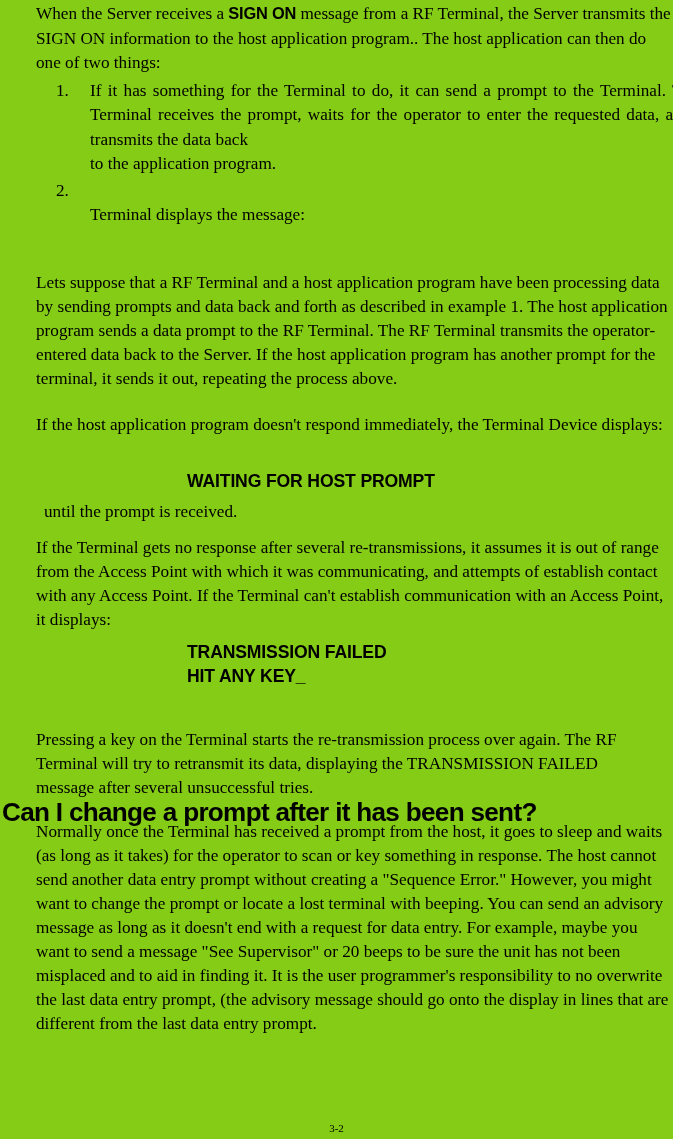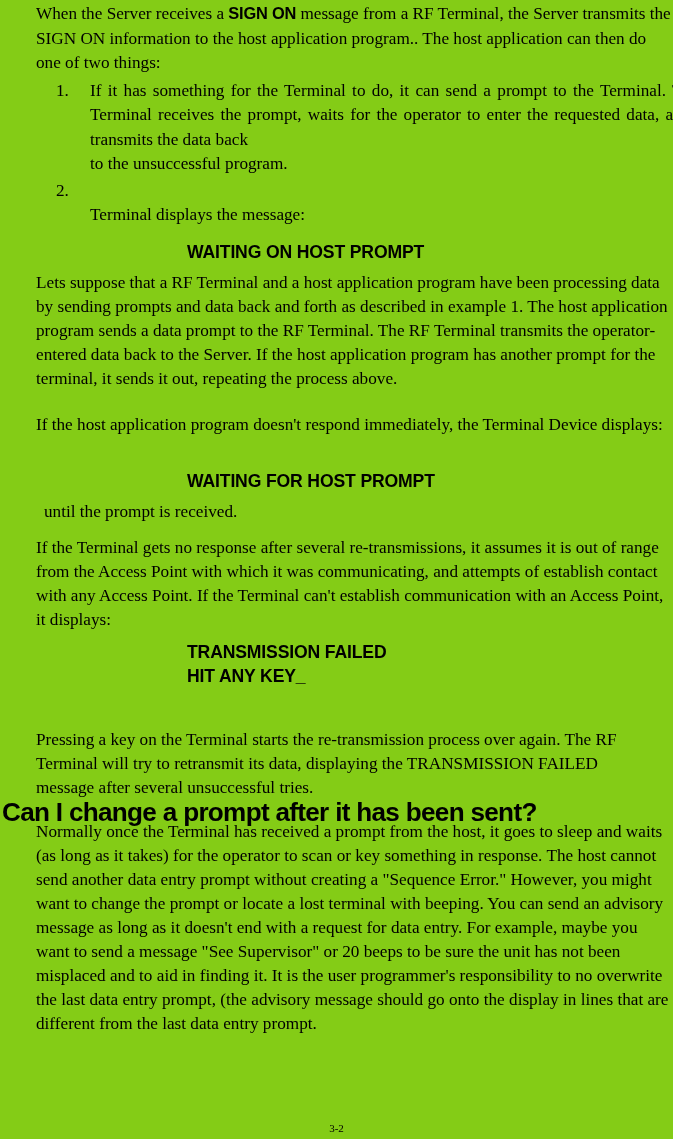--- a/index.html
+++ b/index.html
@@ -122,30 +122,29 @@
 </head>
 <body>
 
 <div class="page">
 
   <p class="para intro"><span>When the Server receives a </span><span class="signon">SIGN ON</span><span> message from a RF Terminal, the Server transmits the SIGN ON information to the host application program.. The host application can then do one of two things:</span></p>
 
   <div class="olist">
 
     <div class="li-row" style="width:636px;">
-      <span class="li-num">1.</span><span>If it has something for the Terminal to do, it can send a prompt to the Terminal. The RF Terminal receives the prompt, waits for the operator to enter the requested data, and then transmits the data back </span><br><span class="lastline">to the unsuccessful program.</span>
+      <span class="li-num">1.</span><span>If it has something for the Terminal to do, it can send a prompt to the Terminal. The RF Terminal receives the prompt, waits for the operator to enter the requested data, and then transmits the data back </span><br><span class="lastline">to the application program.</span>
     </div>
 
     <div class="li-row" style="width:636px;">
       <span class="li-num">2.</span><br><span class="lastline">Terminal displays the message:</span>
     </div>
 
   </div>
 
-  <div class="termmsg" style="left:187px; top:241px;">WAITING ON HOST PROMPT</div>
 
   <p class="para" style="left:36px; top:271px; width:632px;">Lets suppose that a RF Terminal and a host application program have been processing data by sending prompts and data back and forth as described in example 1.  The host application program sends a data prompt to the RF Terminal. The RF Terminal transmits the operator-entered data back to the Server.   If the host application program has another prompt for the terminal, it sends it out, repeating the process above.</p>
 
   <p class="para" style="left:36px; top:413px; width:630px;">If the host application program doesn't respond immediately, the Terminal Device displays:</p>
 
   <div class="termmsg" style="left:187px; top:470px;">WAITING FOR HOST PROMPT</div>
 
   <p class="para" style="left:36px; top:500px; width:500px;margin-left:8px;">until the prompt is received.</p>
 
   <p class="para" style="left:36px; top:536px; width:636px;">If the Terminal gets no response after several re-transmissions, it assumes it is out of range from the Access Point with which it was communicating, and attempts of establish contact with any Access Point.  If the Terminal can't establish communication with an Access Point, it displays:</p>

